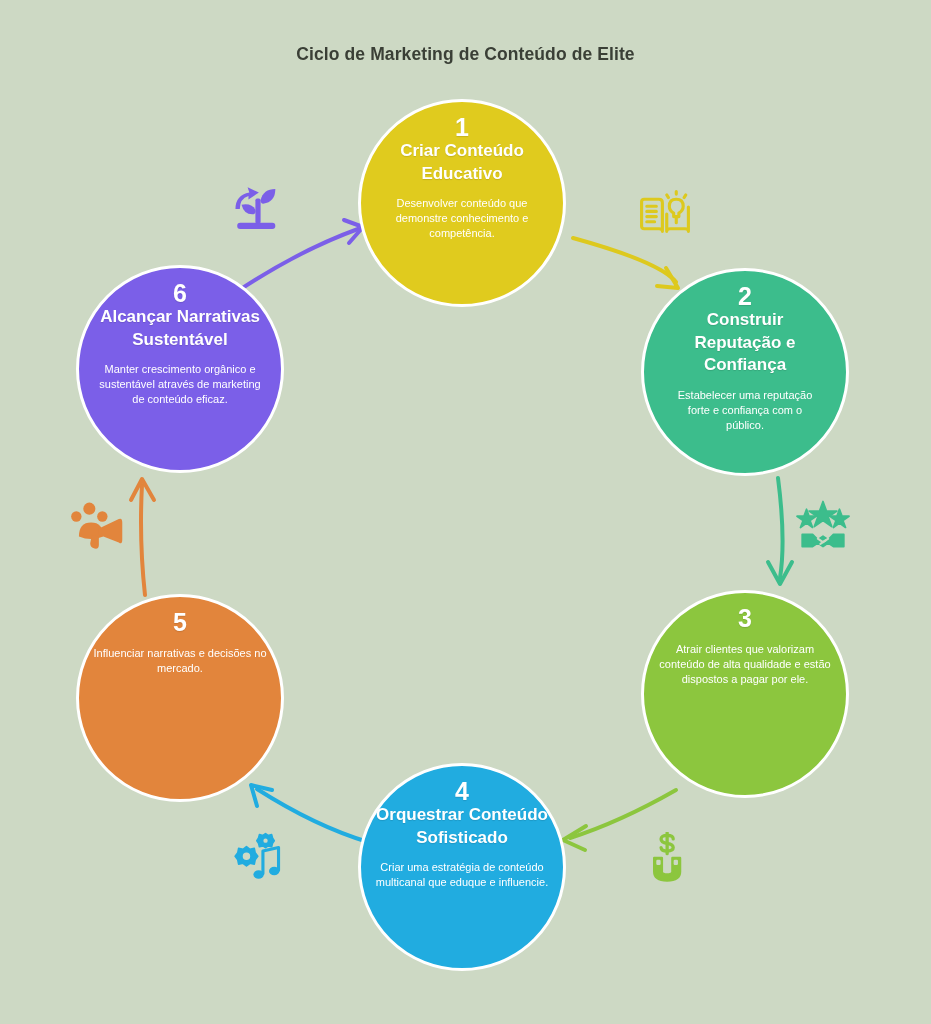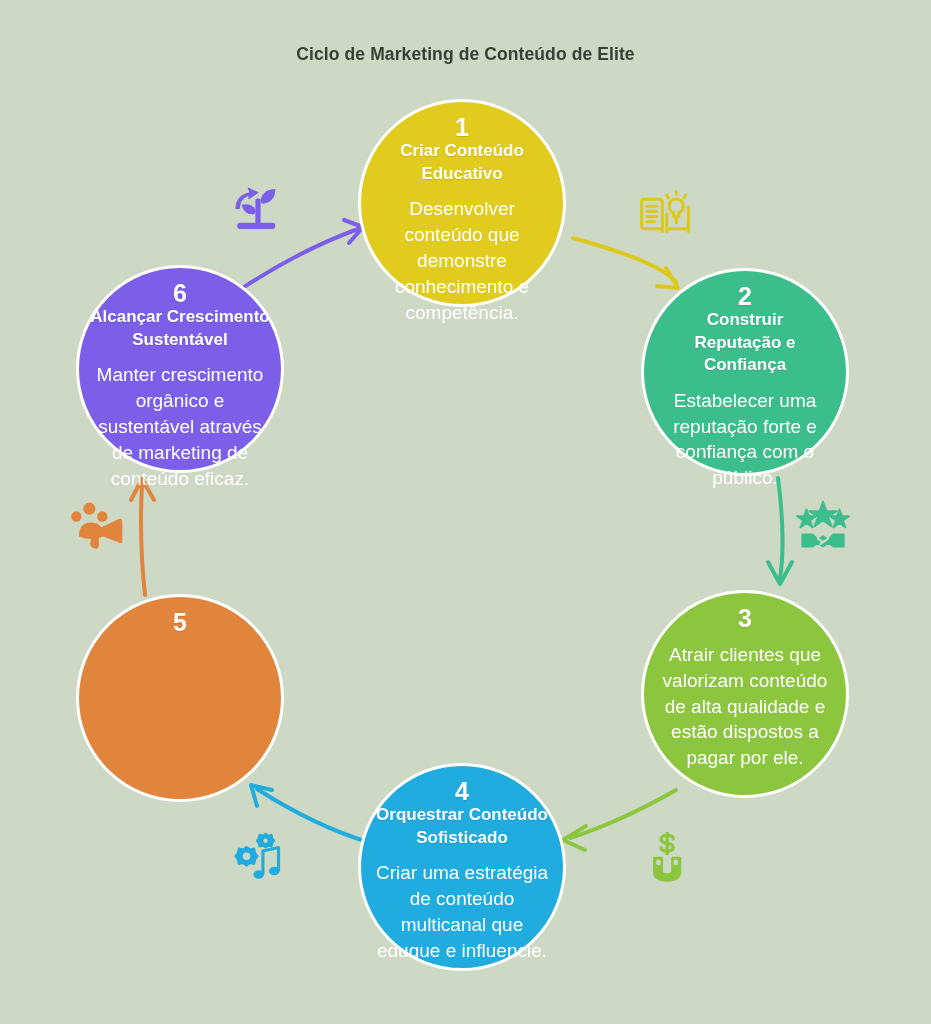--- a/index.html
+++ b/index.html
@@ -59,21 +59,21 @@
     text-shadow: 0 1px 1px rgba(0,0,0,0.12);
   }
   .node .label {
     font-size: 17px;
     font-weight: bold;
     line-height: 1.33;
     width: 168px;
     text-shadow: 0 1px 1px rgba(0,0,0,0.12);
   }
   .node .desc {
-    font-size: 19px;
+    font-size: 11px;
     line-height: 1.36;
     margin-top: 11px;
     width: 152px;
   }
   .node.wide .label { width: 182px; }
   .node.wide .desc { width: 176px; }
 
   .icon {
     position: absolute;
     width: 56px;
@@ -139,25 +139,26 @@
   </div>
 
   <div class="node wide" style="left:358px; top:763px; width:208px; height:208px; background:#21ace0;">
     <div class="num">4</div>
     <div class="label">Orquestrar Conteúdo Sofisticado</div>
     <div class="desc">Criar uma estratégia de conteúdo multicanal que eduque e influencie.</div>
   </div>
 
   <div class="node wide" style="left:76px; top:594px; width:208px; height:208px; background:#e2853c;">
     <div class="num">5</div>
+    <div class="desc">Influenciar narrativas e decisões no mercado.</div>
   </div>
 
   <div class="node wide" style="left:76px; top:265px; width:208px; height:208px; background:#7b5fe8;">
     <div class="num">6</div>
-    <div class="label">Alcançar Crescimento Sustentável</div>
+    <div class="label">Alcançar Narrativas Sustentável</div>
     <div class="desc">Manter crescimento orgânico e sustentável através de marketing de conteúdo eficaz.</div>
   </div>
 
   <div class="icon" style="left:637px; top:188px;">
     <svg viewBox="0 0 64 60">
       <g fill="none" stroke="#ddc91e" stroke-width="3.6" stroke-linecap="round" stroke-linejoin="round">
         <path d="M5 16 Q5 13 8 13 L25 13 Q29 13 29 17 L29 50 Q29 47 25 47 L8 47 Q5 47 5 44 Z"></path>
         <path d="M59 22 L59 50 Q59 47 55 47 L38 47 Q34 47 34 50 L34 30"></path>
         <path d="M11 21 L22 21 M11 27 L22 27 M11 33 L22 33 M11 39 L20 39"></path>
         <path d="M45 13 Q53 13 53 21 Q53 26 48 29 L48 33 L42 33 L42 29 Q37 26 37 21 Q37 13 45 13 Z"></path>

